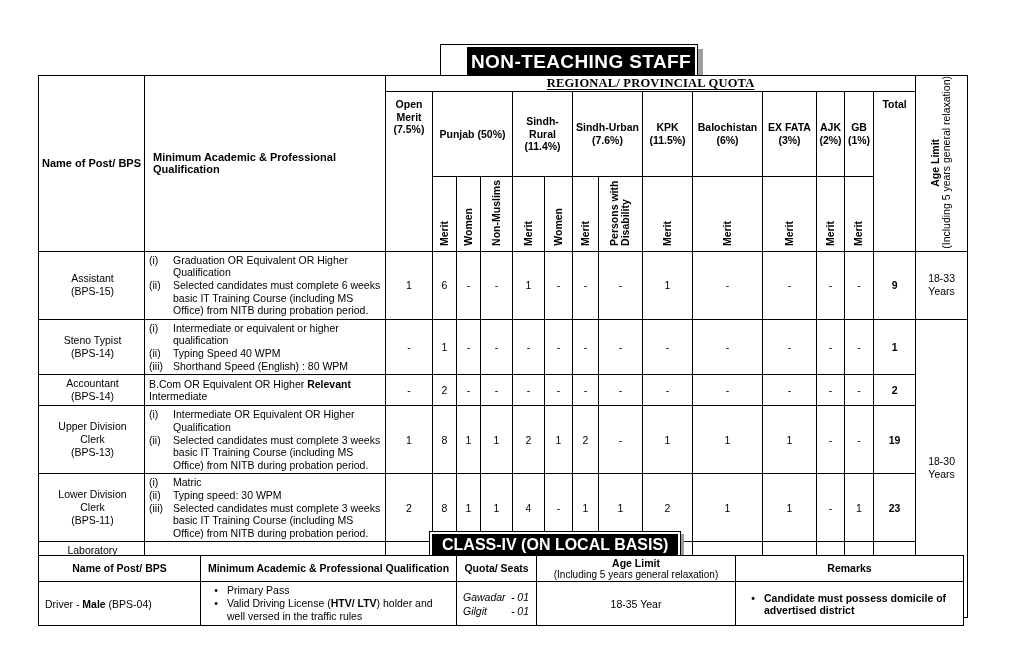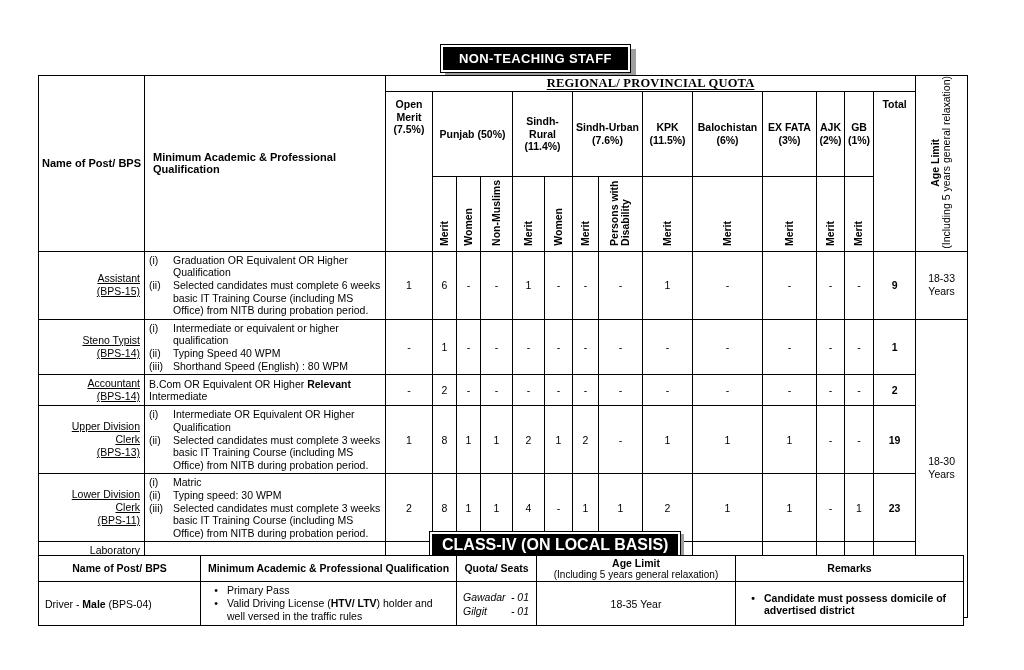--- a/index.html
+++ b/index.html
@@ -3,21 +3,21 @@
 <meta charset="utf-8">
 <style>
   * { margin:0; padding:0; box-sizing:border-box; }
   html,body { width:1024px; height:670px; background:#fff; font-family:"Liberation Sans", sans-serif; color:#000; }
   .page { position:relative; width:1024px; height:670px; background:#fff; overflow:hidden; }
 
   
   .banner { position:absolute; background:#fff; border:1px solid #000; padding:2px; box-shadow:5px 5px 0 0 #9e9e9e; }
   .banner .inner { background:#000; color:#fff; font-weight:bold; text-align:center; white-space:nowrap; }
   #banner-main { left:440px; top:44px; }
-  #banner-main .inner { font-size:13px; padding:4px 16px; letter-spacing:.4px; }
+  #banner-main .inner { font-size:19px; padding:4px 4px; letter-spacing:.4px;margin-left:24px; }
   #banner-class4 { left:429px; top:531px; box-shadow:3px 3px 0 0 #9e9e9e; }
   #banner-class4 .inner { font-size:16px; padding:2px 10px; }
 
   
   table { border-collapse:collapse; table-layout:fixed; background:#fff; }
   th, td { border:1px solid #000; font-size:10.5px; vertical-align:middle; }
   th { font-weight:bold; text-align:center; }
 
   
   #staff-table { position:absolute; left:38px; top:75px; width:929px; }
@@ -30,21 +30,21 @@
   .qual-h { text-align:left; padding-left:8px; font-size:11px; }
 
   .vt { display:inline-block; writing-mode:vertical-rl; transform:rotate(180deg);
         white-space:nowrap; font-weight:bold; font-size:10.5px; line-height:1.08; }
   .vt.wrap { white-space:normal; max-height:68px; text-align:left; }
   .age-h { vertical-align:middle; text-align:center; }
   .agehdr { white-space:normal; max-height:210px; text-align:center; font-size:10.5px; }
   .agehdr b { display:block; }
   .agehdr span { display:block; font-weight:normal; }
 
-  td.post { text-align:right; padding:2px 4px 2px 6px; line-height:1.25;text-decoration:underline; }
+  td.post { text-align:center; padding:2px 4px 2px 6px; line-height:1.25; }
   td.qual { text-align:left; padding:2px 4px; line-height:1.2; }
   .qi { display:flex; margin:0; }
   .qm { flex:none; width:24px; }
   .qt { flex:1; }
   td.num { text-align:center; }
   td.total { font-weight:bold; text-align:center; }
   td.age { text-align:center; line-height:1.25; padding:0 2px; }
   tr.h60 td { height:60px; } tr.h49 td { height:49px; } tr.h29 td { height:29px; } tr.h59 td { height:59px; }
 
   

